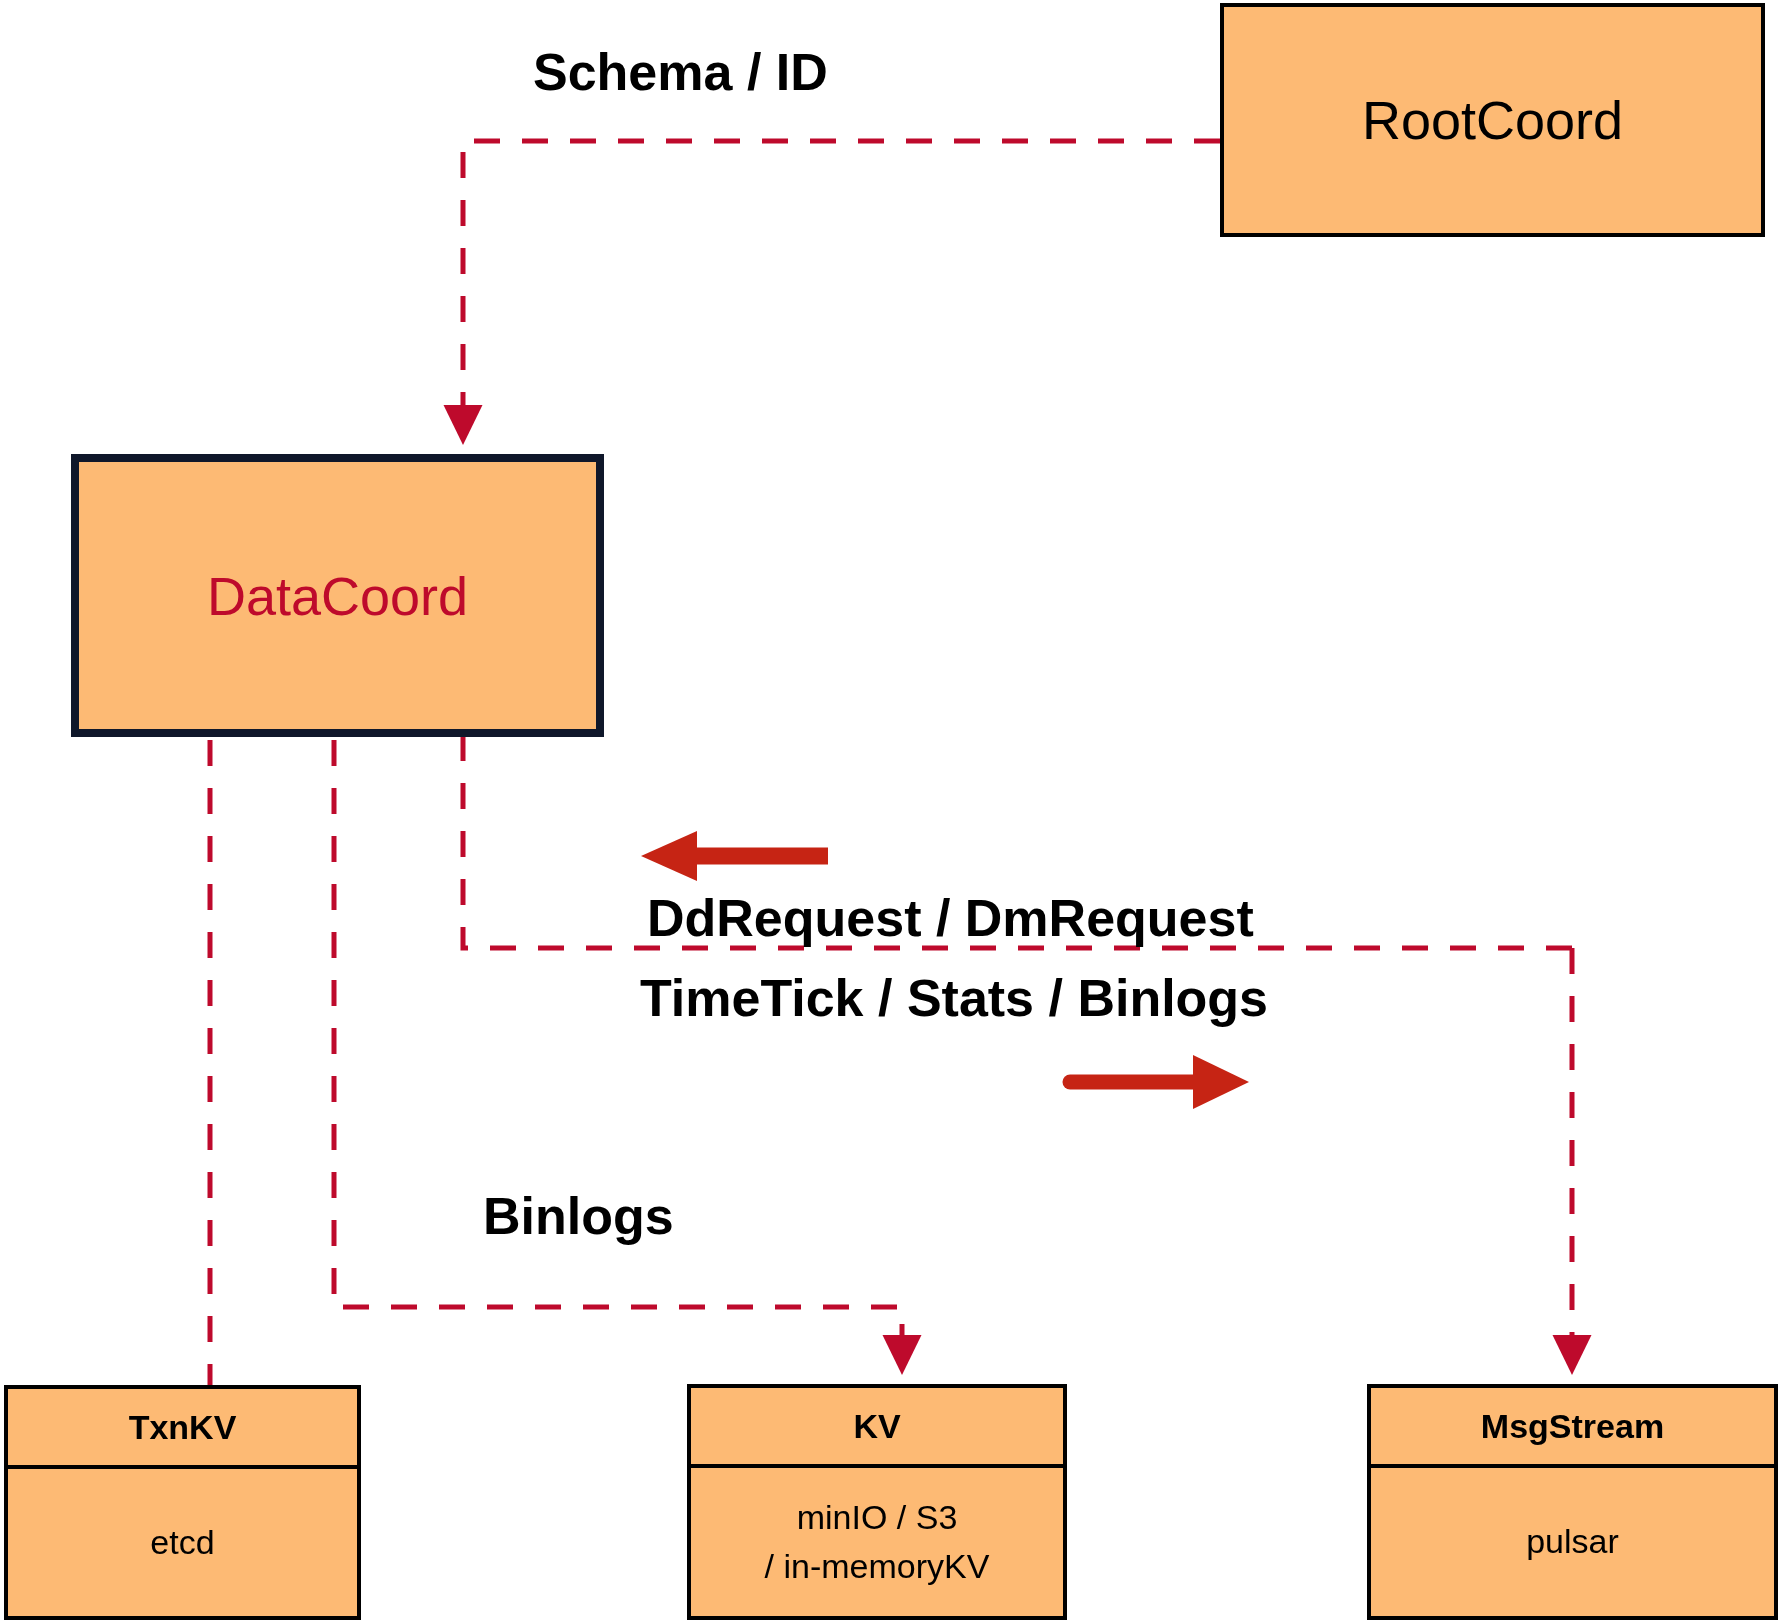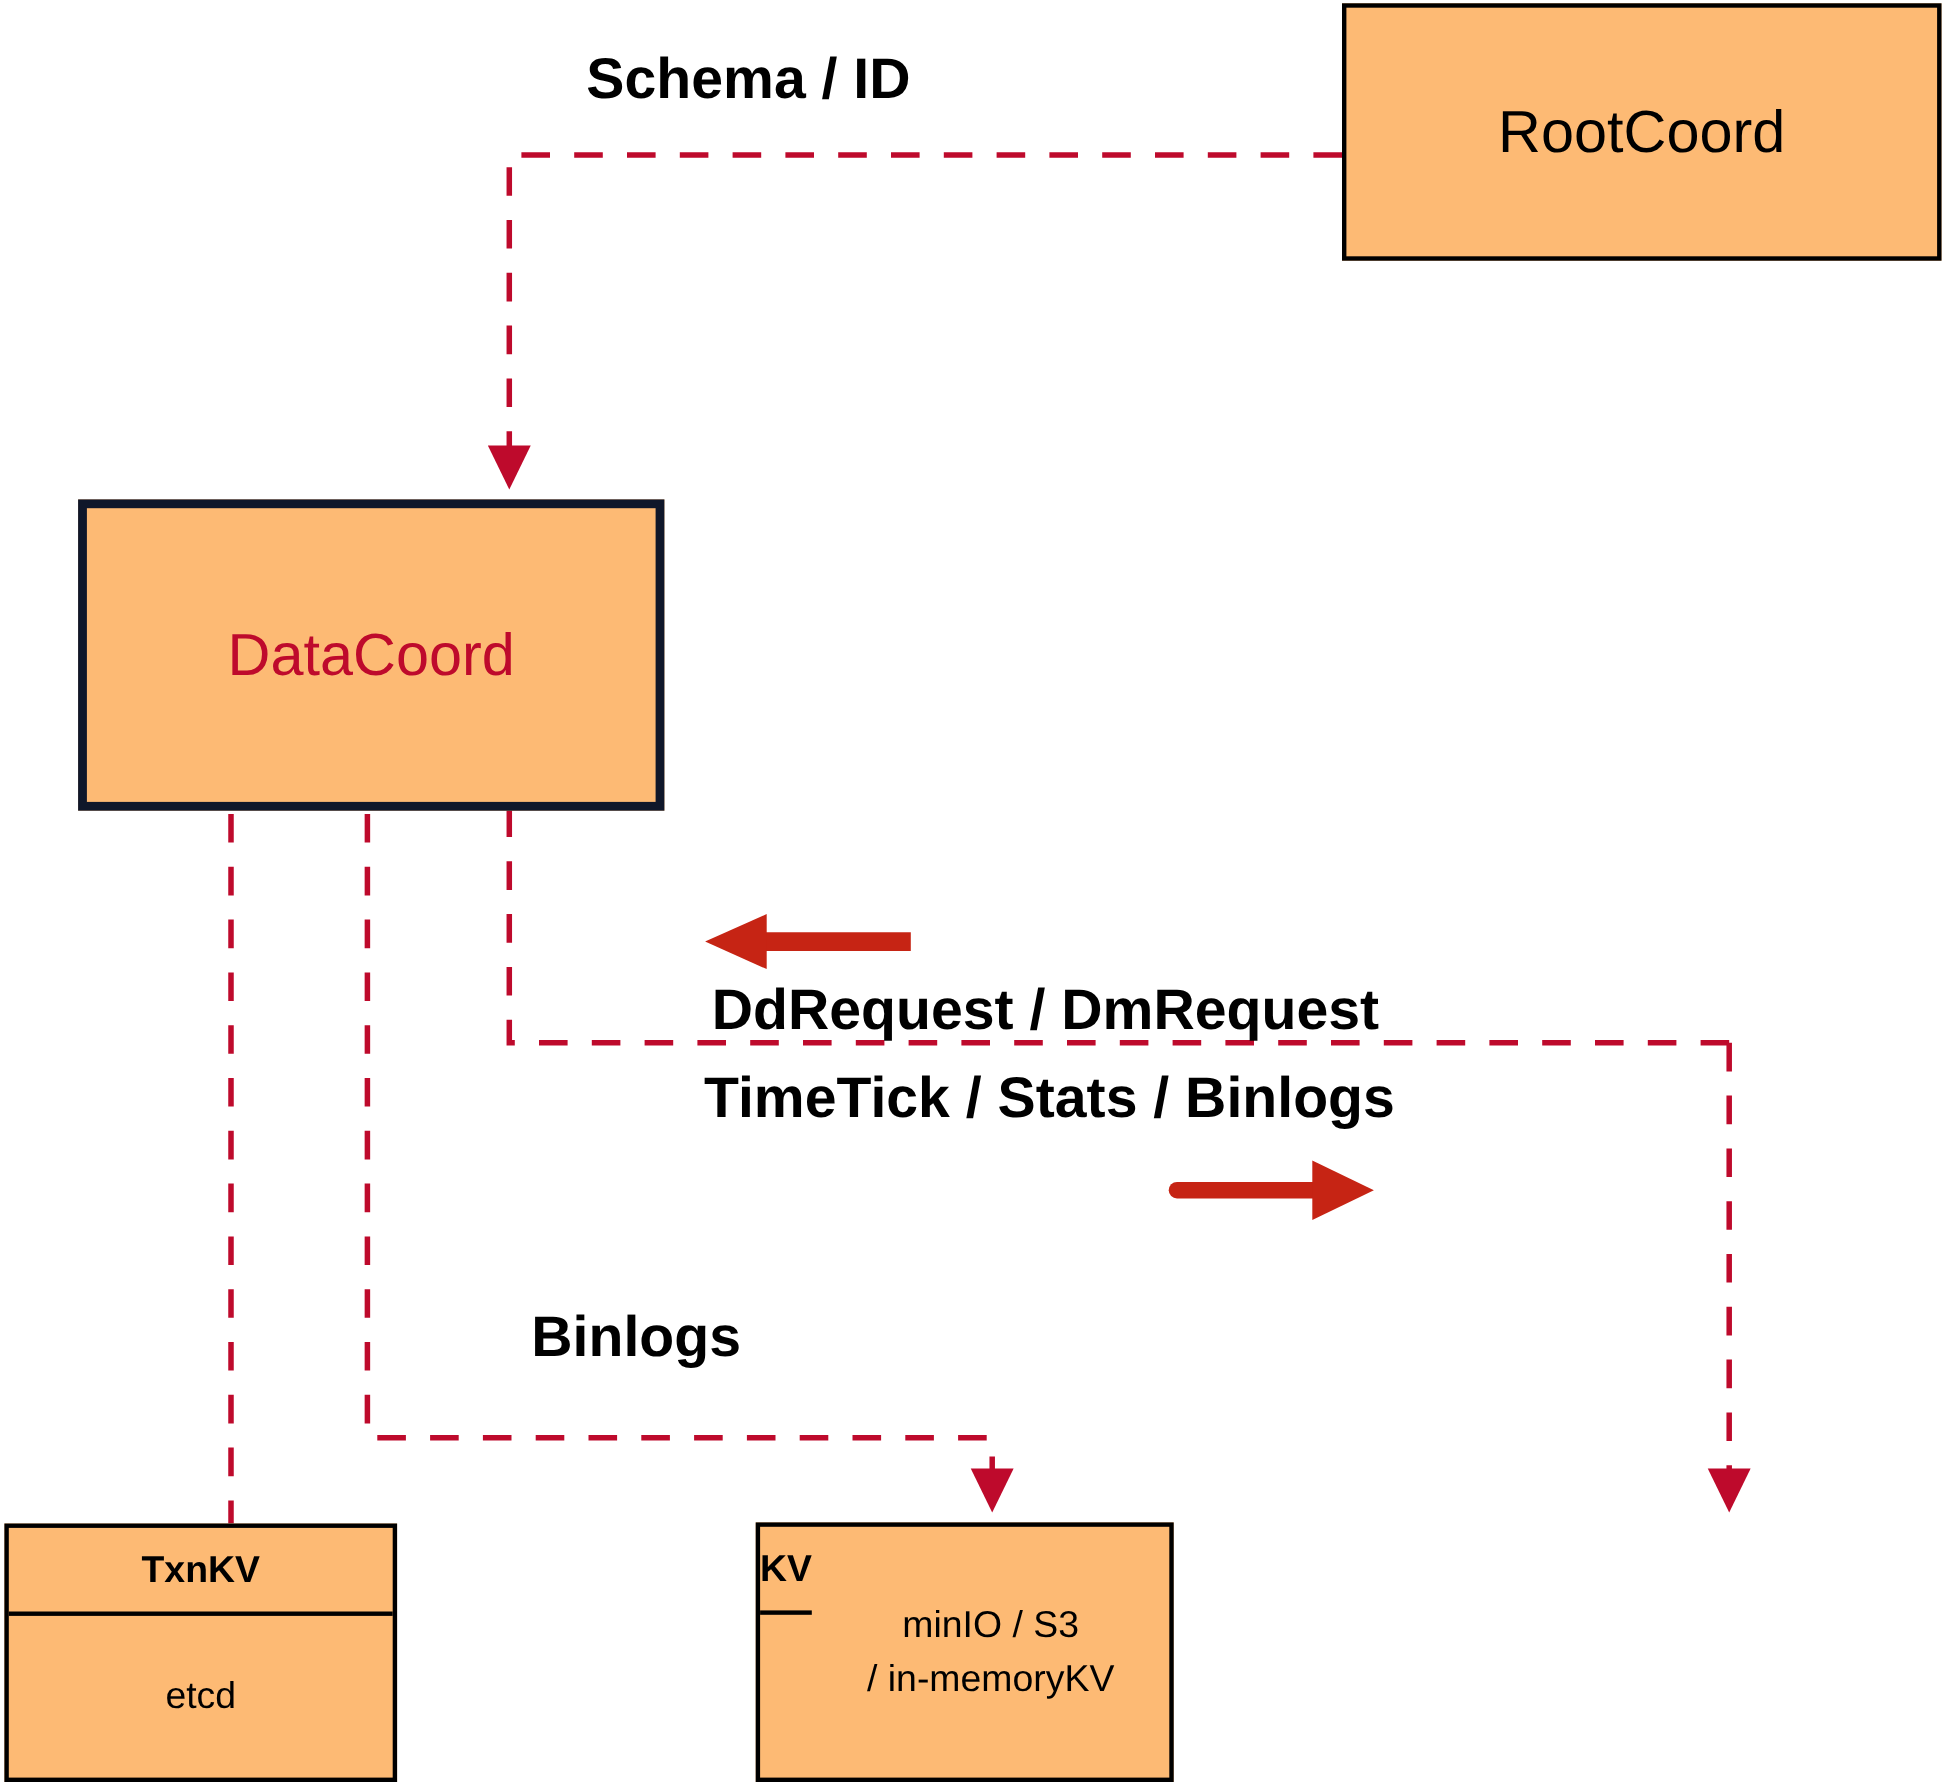--- a/index.html
+++ b/index.html
@@ -126,28 +126,34 @@
     <span class="node-title red-title">DataCoord</span>
   </div>
 
   <div class="node node-black" style="left:4px; top:1385px; width:357px; height:235px; display:flex; flex-direction:column;">
     <div class="comp-head">TxnKV</div>
     <div class="comp-body">
       <div>etcd</div>
     </div>
   </div>
 
-  <div class="node node-black" style="left:687px; top:1384px; width:380px; height:236px; display:flex; flex-direction:row;">
+  <div class="node node-black" style="left:687px; top:1384px; width:380px; height:236px; display:flex; flex-direction:column;">
     <div class="comp-head">KV</div>
     <div class="comp-body">
       <div>minIO / S3</div>
       <div>/ in-memoryKV</div>
     </div>
   </div>
 
+  <div class="node node-black" style="left:1367px; top:1384px; width:411px; height:236px; display:flex; flex-direction:column;">
+    <div class="comp-head">MsgStream</div>
+    <div class="comp-body">
+      <div>pulsar</div>
+    </div>
+  </div>
 
   <div class="edge-label" style="left:533px; top:42px;">Schema / ID</div>
 
   <div class="edge-label" style="left:647px; top:888px;text-align:center;">DdRequest / DmRequest</div>
 
   <div class="edge-label" style="left:640px; top:968px;">TimeTick / Stats / Binlogs</div>
 
   <div class="edge-label" style="left:483px; top:1186px;text-align:right;">Binlogs</div>
 
 </div>

